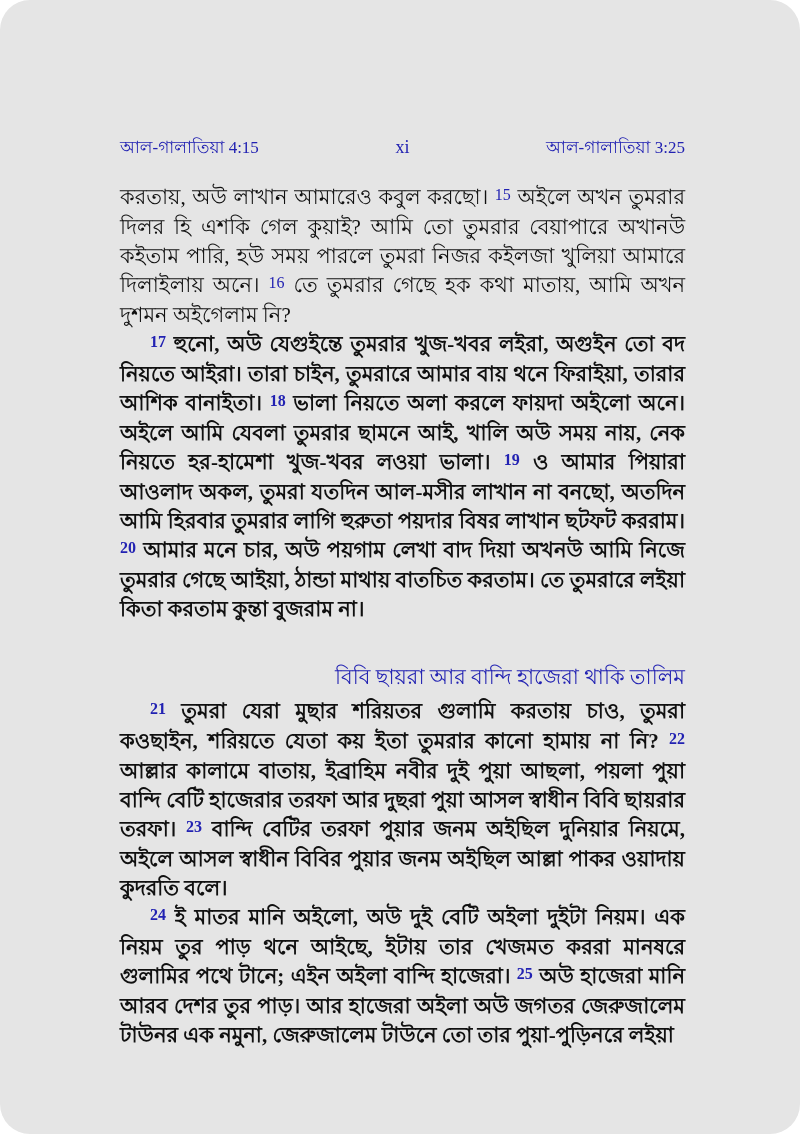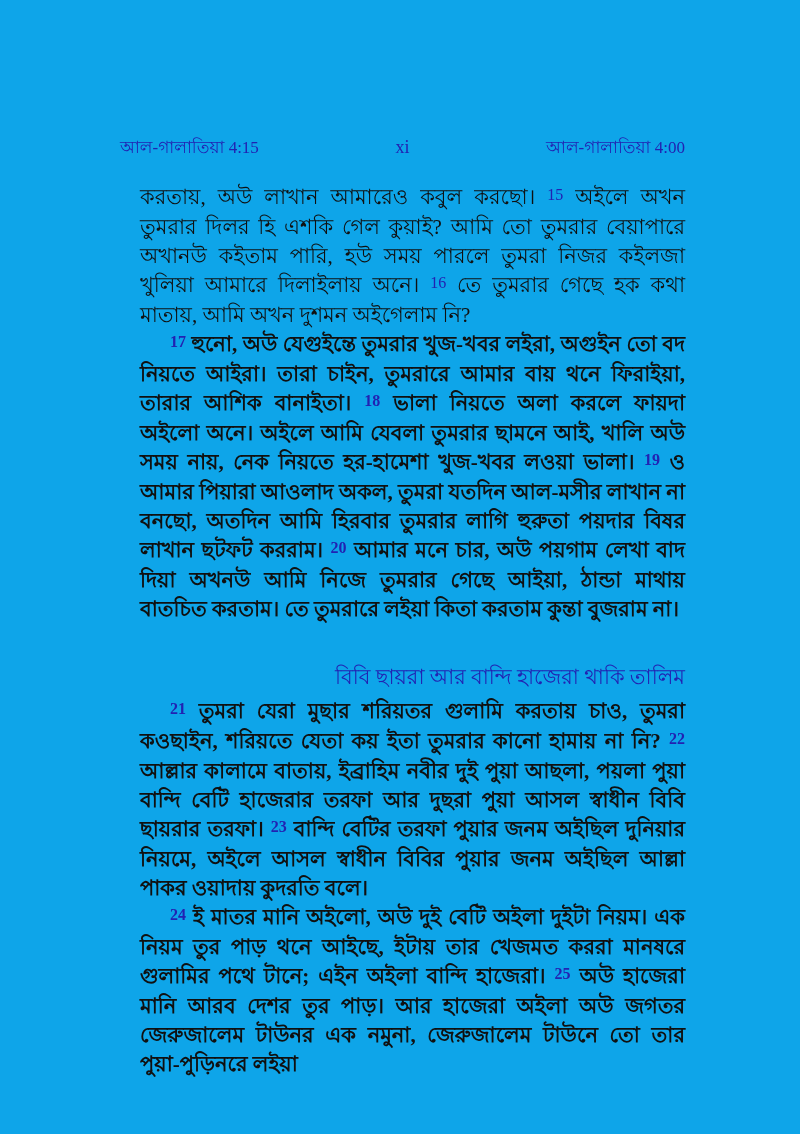--- a/index.html
+++ b/index.html
@@ -4,44 +4,44 @@
 <style>
   html, body {
     margin: 0;
     padding: 0;
     background: #ffffff;
   }
   .page {
     position: relative;
     width: 800px;
     height: 1134px;
-    background: #0ea5e9;
+    background: #e5e5e5;
     overflow: hidden;
     font-family: "Liberation Serif", "DejaVu Sans", sans-serif;
     box-sizing: border-box;
     padding: 136px 115px 0 120px;
+    border-radius: 30px;
   }
   .running-header {
     display: flex;
     justify-content: space-between;
     align-items: baseline;
     color: #2222b2;
     font-size: 17px;
     line-height: 22px;
     margin-bottom: 24px;
   }
   .running-header .hdr-center {
     font-size: 18px;
   }
   .body-text {
     color: #101010;
     font-size: 21px;
     line-height: 29px;
     text-align: justify;
-    margin-left: 20px;
   }
   .para {
     margin: 0;
   }
   .para.indented {
     text-indent: 30px;
     font-weight: bold;
   }
   .verse-num {
     color: #2222b2;
@@ -60,21 +60,21 @@
     text-align: right;
   }
 </style>
 </head>
 <body>
 
 <div class="page">
   <div class="running-header">
     <span class="hdr-left">আল-গালাতিয়া 4:15</span>
     <span class="hdr-center">xi</span>
-    <span class="hdr-right">আল-গালাতিয়া 4:00</span>
+    <span class="hdr-right">আল-গালাতিয়া 3:25</span>
   </div>
 
   <div class="body-text" id="body-text">
       <p class="para"><span>করতায়, অউ লাখান আমারেও কবুল করছো। </span><span class="verse-num">15</span><span> অইলে অখন তুমরার দিলর হি এশকি গেল কুয়াই?  আমি তো তুমরার বেয়াপারে অখানউ কইতাম পারি, হউ সময় পারলে তুমরা নিজর কইলজা খুলিয়া আমারে দিলাইলায় অনে। </span><span class="verse-num">16</span><span> তে তুমরার গেছে হক কথা মাতায়, আমি অখন দুশমন অইগেলাম নি?</span></p>
       <p class="para indented"><span class="verse-num">17</span><span> হুনো, অউ যেগুইন্তে তুমরার খুজ-খবর লইরা, অগুইন তো বদ নিয়তে আইরা। তারা চাইন, তুমরারে আমার বায় থনে ফিরাইয়া, তারার আশিক বানাইতা। </span><span class="verse-num">18</span><span> ভালা নিয়তে অলা করলে ফায়দা অইলো অনে। অইলে আমি যেবলা তুমরার ছামনে আই, খালি অউ সময় নায়, নেক নিয়তে হর-হামেশা খুজ-খবর লওয়া ভালা। </span><span class="verse-num">19</span><span> ও আমার পিয়ারা আওলাদ অকল, তুমরা যতদিন আল-মসীর লাখান না বনছো, অতদিন আমি হিরবার তুমরার লাগি হুরুতা পয়দার বিষর লাখান ছটফট কররাম। </span><span class="verse-num">20</span><span> আমার মনে চার, অউ পয়গাম লেখা বাদ দিয়া অখনউ আমি নিজে তুমরার গেছে আইয়া, ঠান্ডা মাথায় বাতচিত করতাম। তে তুমরারে লইয়া কিতা করতাম কুন্তা বুজরাম না।</span></p>
       <h2 class="section-heading">বিবি ছায়রা আর বান্দি হাজেরা থাকি তালিম</h2>
       <p class="para indented"><span class="verse-num">21</span><span> তুমরা যেরা মুছার শরিয়তর গুলামি করতায় চাও, তুমরা কওছাইন, শরিয়তে যেতা কয় ইতা তুমরার কানো হামায় না নি? </span><span class="verse-num">22</span><span> আল্লার কালামে বাতায়, ইব্রাহিম নবীর দুই পুয়া আছলা, পয়লা পুয়া বান্দি বেটি হাজেরার তরফা আর দুছরা পুয়া আসল স্বাধীন বিবি ছায়রার তরফা। </span><span class="verse-num">23</span><span> বান্দি বেটির তরফা পুয়ার জনম অইছিল দুনিয়ার নিয়মে, অইলে আসল স্বাধীন বিবির পুয়ার জনম অইছিল আল্লা পাকর ওয়াদায় কুদরতি বলে।</span></p>
       <p class="para indented"><span class="verse-num">24</span><span> ই মাতর মানি অইলো, অউ দুই বেটি অইলা দুইটা নিয়ম। এক নিয়ম তুর পাড় থনে আইছে, ইটায় তার খেজমত কররা মানষরে গুলামির পথে টানে; এইন অইলা বান্দি হাজেরা। </span><span class="verse-num">25</span><span> অউ হাজেরা মানি আরব দেশর তুর পাড়। আর হাজেরা অইলা অউ জগতর জেরুজালেম টাউনর এক নমুনা, জেরুজালেম টাউনে তো তার পুয়া-পুড়িনরে লইয়া</span></p>
     </div>
 </div>

